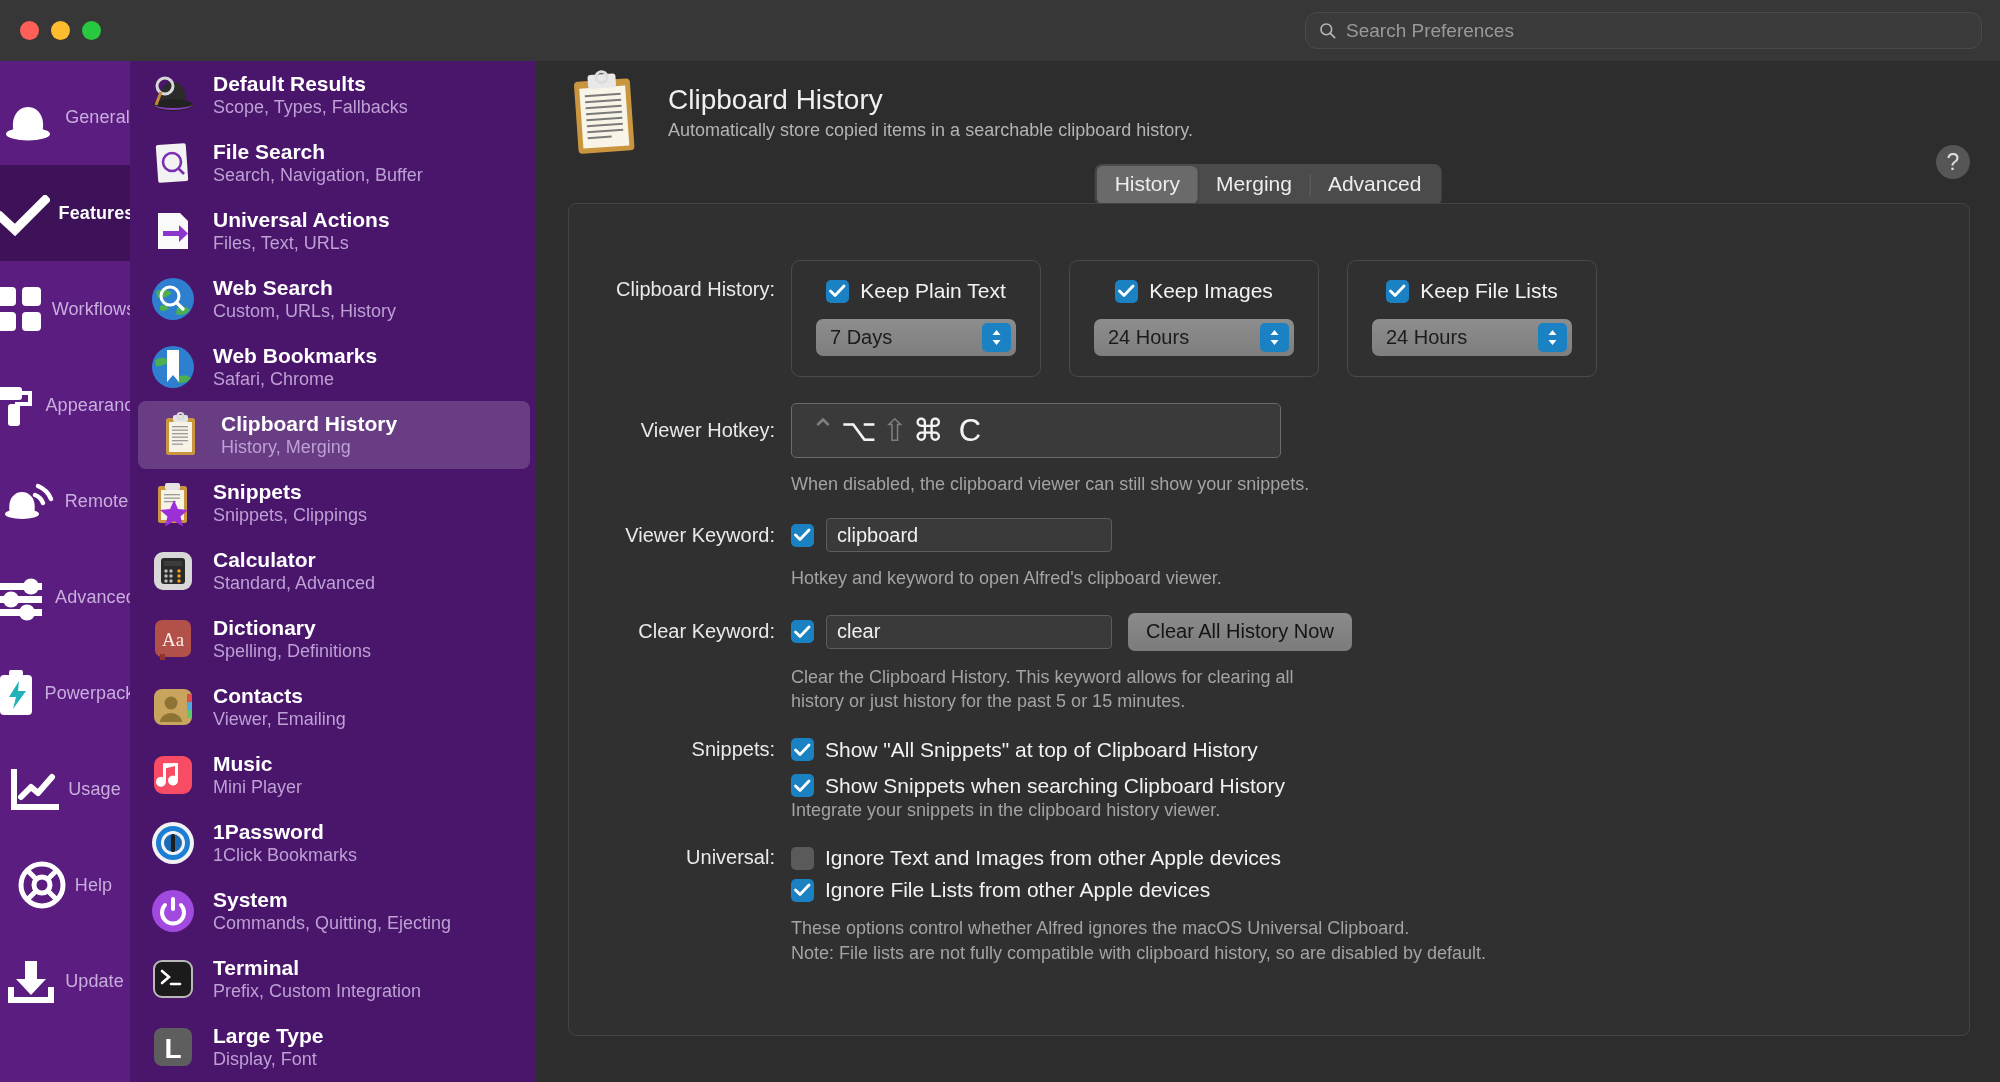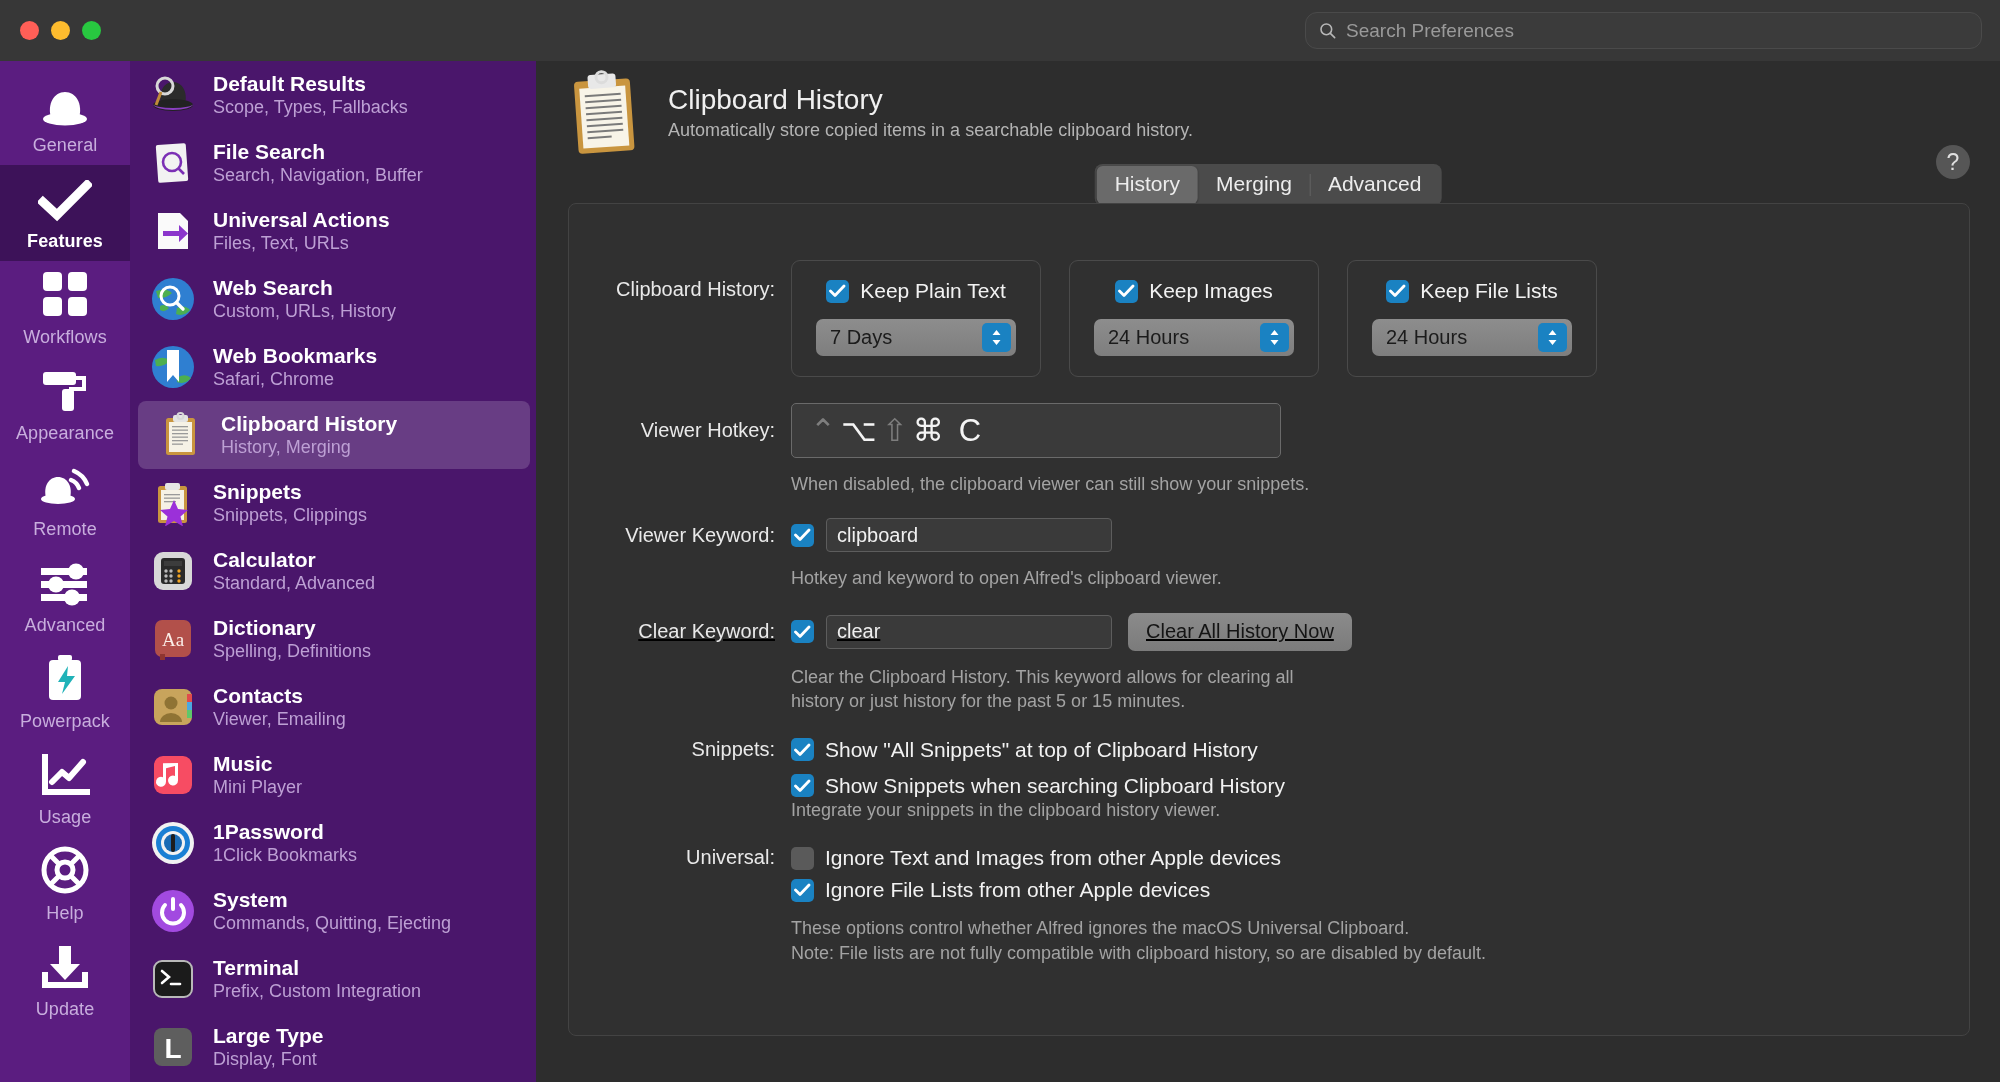--- a/index.html
+++ b/index.html
@@ -33,21 +33,21 @@
   }
   .search-input::placeholder { color: #9a9a9a; }
 
   
   .rail {
     position: absolute; left: 0; top: 61px; width: 130px; height: 1021px;
     background: #5b1d80; display: flex; flex-direction: column; align-items: center;
     padding-top: 8px;
   }
   .rail-item {
-    width: 130px; height: 96px; display: flex; flex-direction: column;
+    width: 130px; height: 96px; display: flex; flex-direction: row;
     align-items: center; justify-content: center; gap: 9px; cursor: default;
   }
   .rail-item.active { background: #3d1259; }
   .rail-ico { height: 48px; display: flex; align-items: flex-end; justify-content: center; }
   .rail-label { font-size: 18px; color: #c8aedd; letter-spacing: .1px; }
   .rail-item.active .rail-label { color: #ffffff; font-weight: bold; }
 
   
   .featlist {
     position: absolute; left: 130px; top: 61px; width: 406px; height: 1021px;
@@ -664,21 +664,21 @@
             </svg>
         </div>
         <div class="textfield">clipboard</div>
       </div>
 
       <div class="row" style="margin-top:14px;">
         <div class="rlabel"></div>
         <div class="hint">Hotkey and keyword to open Alfred's clipboard viewer.</div>
       </div>
 
-      <div class="row" style="margin-top:22px; align-items:center;text-decoration:underline;">
+      <div class="row" style="margin-top:22px; align-items:center;">
         <div class="rlabel">Clear Keyword:</div>
         <div class="cbox on" style="margin-right:12px;">
           <svg width="17" height="14" viewBox="0 0 17 14">
               <path d="M1.5 7 L6 11.5 L15 2" fill="none" stroke="#fff" stroke-width="2.8" stroke-linecap="round" stroke-linejoin="round"></path>
             </svg>
         </div>
         <div class="textfield">clear</div>
         <div class="pushbtn" style="margin-left:16px;">Clear All History Now</div>
       </div>
 

